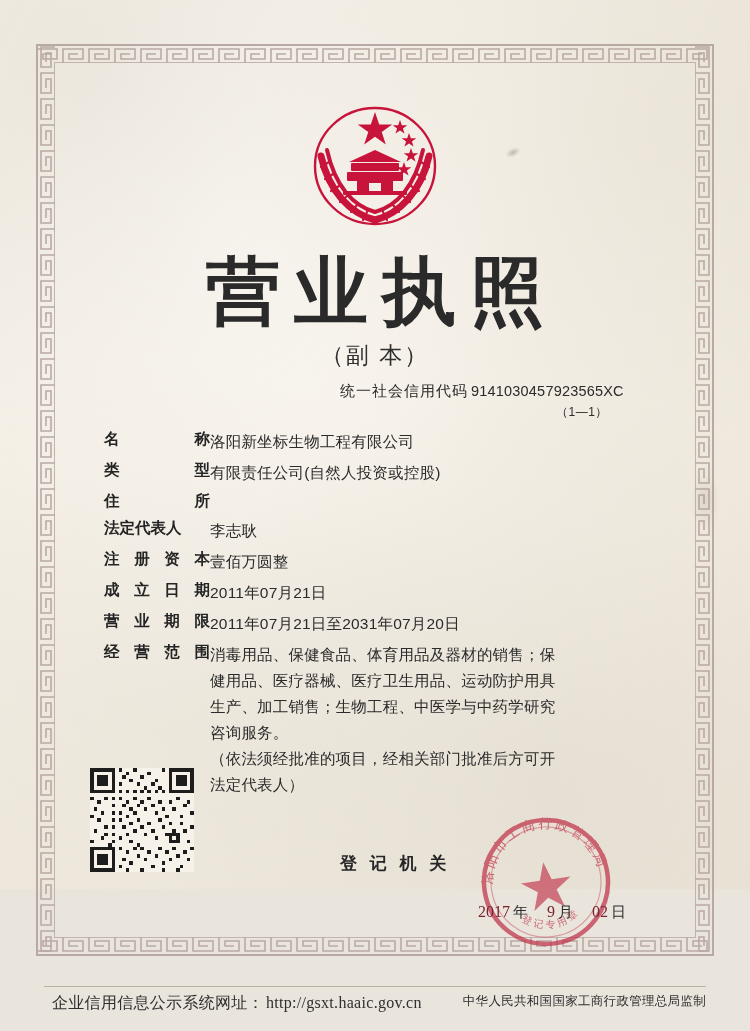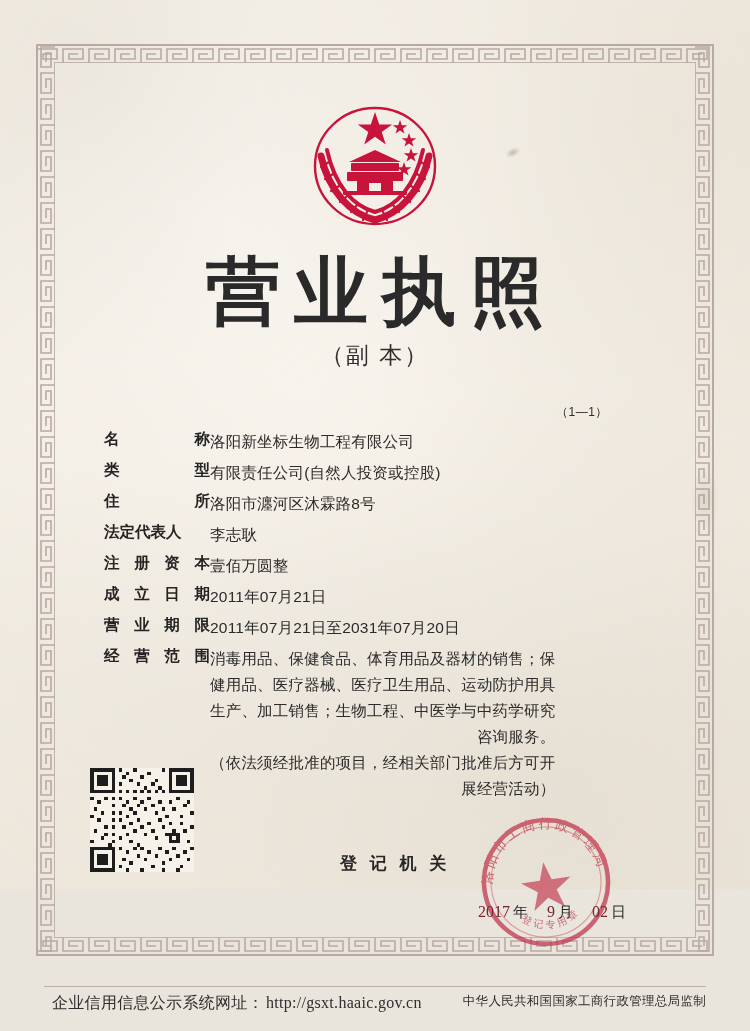--- a/index.html
+++ b/index.html
@@ -147,21 +147,21 @@
     justify-content: space-between;
   }
   .field-label.tight { letter-spacing: 0; }
   .field-value {
     font-size: 15.5px;
     color: #2b2b2b;
     line-height: 25px;
     letter-spacing: .2px;
     max-width: 400px;
   }
-  .field-value .line { display: block; text-align: right; }
+  .field-value .line { display: block; }
 
   
   .scope .field-value { line-height: 26px; }
 
   
   .qr {
     position: absolute;
     left: 90px;
     top: 768px;
     width: 104px;
@@ -326,20 +326,24 @@
         </g>
       </g>
     </svg>
   </div>
   <div class="smudge1"></div>
   <div class="smudge2"></div>
 
   <div class="main-title">营业执照</div>
   <div class="sub-title">（副  本）</div>
 
+  <div class="code-row">
+    <span class="code-label">统一社会信用代码</span>
+    <span class="code-value">9141030457923565XC</span>
+  </div>
   <div class="code-seq">（1—1）</div>
 
   <div class="fields">
 
     <div class="field">
       <div class="field-label">
         <span>名</span>
         <span>称</span>
       </div>
       <div class="field-value">
@@ -354,23 +358,20 @@
       </div>
       <div class="field-value">
         <span class="line">有限责任公司(自然人投资或控股)</span>
       </div>
     </div>
 
     <div class="field">
       <div class="field-label">
         <span>住</span>
         <span>所</span>
-      </div>
-      <div class="field-value">
-        <span class="line">洛阳市瀍河区沐霖路8号</span>
       </div>
     </div>
 
     <div class="field">
       <div class="field-label tight">
         <span>法定代表人</span>
       </div>
       <div class="field-value">
         <span class="line">李志耿</span>
       </div>
@@ -419,21 +420,21 @@
         <span>营</span>
         <span>范</span>
         <span>围</span>
       </div>
       <div class="field-value">
         <span class="line">消毒用品、保健食品、体育用品及器材的销售；保</span>
         <span class="line">健用品、医疗器械、医疗卫生用品、运动防护用具</span>
         <span class="line">生产、加工销售；生物工程、中医学与中药学研究</span>
         <span class="line">咨询服务。</span>
         <span class="line">（依法须经批准的项目，经相关部门批准后方可开</span>
-        <span class="line">展经营活动）</span>
+        <span class="line">法定代表人）</span>
       </div>
     </div>
 
   </div>
 
   <div class="qr">
     <svg width="104" height="104" viewBox="0 0 29 29" shape-rendering="crispEdges">
       <rect width="29" height="29" fill="#f6f2ea"></rect>
       <g fill="#1d1d1d">
 

